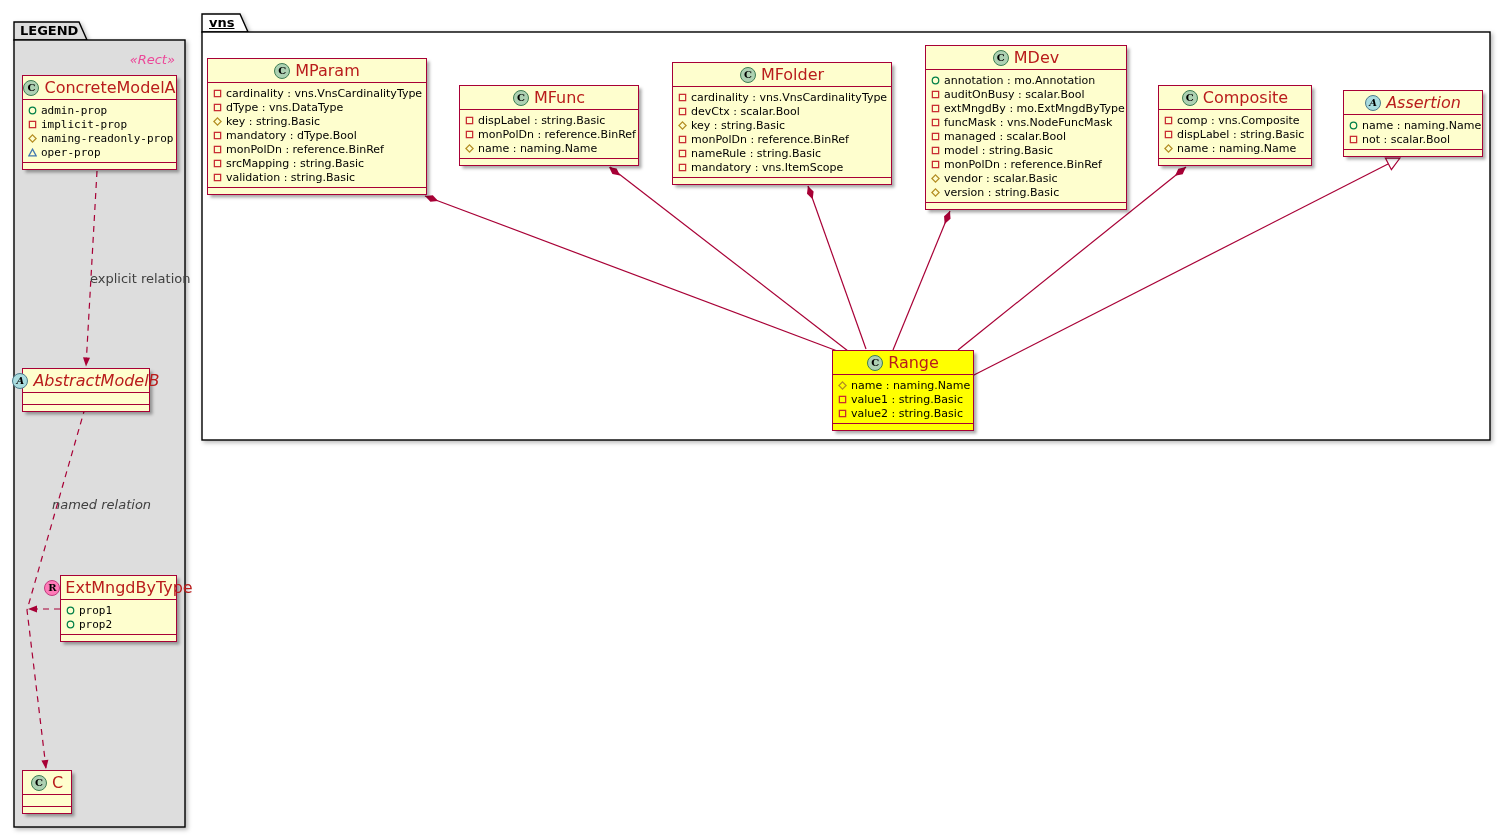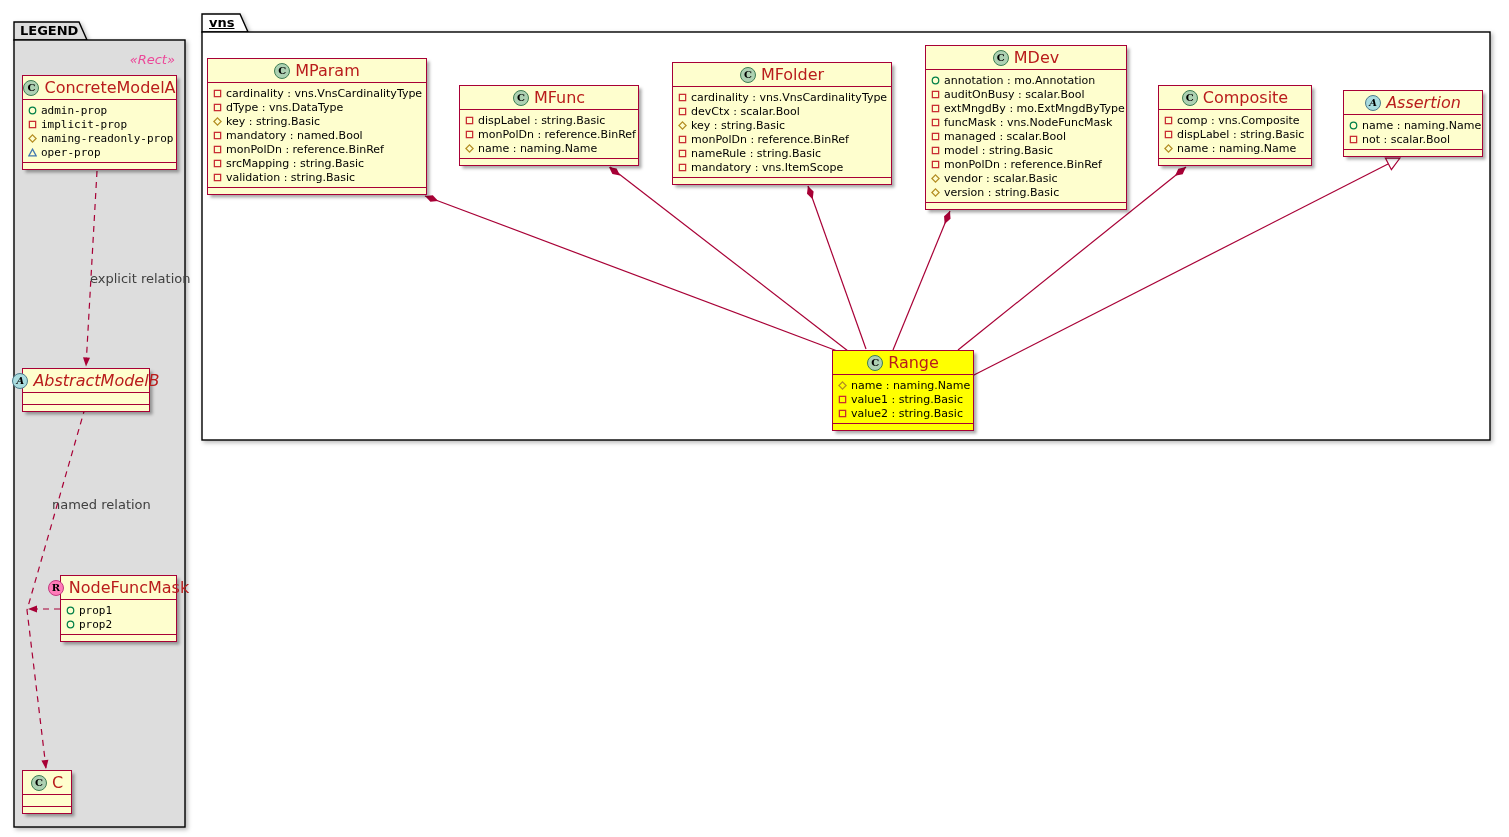--- a/index.html
+++ b/index.html
@@ -90,21 +90,21 @@
     <polygon class="diamond" points="-7,0 0,-3.5 7,0 0,3.5" transform="translate(1180.5,171.4) rotate(141.3)"></polygon>
     <path class="edge" d="M972,376 L1388,164"></path>
     <polygon class="tri" points="1400,158 1391.4,169.7 1385.4,158.1"></polygon>
   </g>
 </svg>
 
 <div class="pkg-title" style="left:20px;top:24px;">LEGEND</div>
 <div class="pkg-title" style="left:209px;top:16px;text-decoration:underline;">vns</div>
 <div class="stereotype" style="left:22px;top:52px;width:153px;">«Rect»</div>
 <div class="edge-label" style="left:90px;top:271px;">explicit relation</div>
-<div class="edge-label" style="left:52px;top:497px;">named relation</div>
+<div class="edge-label" style="left:52px;top:497px;font-style:italic;">named relation</div>
 
 <div class="uml-class legend-class" style="left:22px;top:75px;width:153px;">
   <div class="class-header">
     <span class="cicon c">C</span>
     <span class="cname">ConcreteModelA</span>
   </div>
   <div class="attrs">
       <div class="attr-row">
         <span class="vis-icon vis-public">
           <svg viewBox="0 0 8 8">
@@ -146,21 +146,21 @@
     <span class="cicon a">A</span>
     <span class="cname abstract">AbstractModelB</span>
   </div>
   <div class="attrs"></div>
   <div class="methods"></div>
 </div>
 
 <div class="uml-class legend-class" style="left:60px;top:575px;width:115px;">
   <div class="class-header">
     <span class="cicon r">R</span>
-    <span class="cname">NodeFuncMask</span>
+    <span class="cname">ExtMngdByType</span>
   </div>
   <div class="attrs">
       <div class="attr-row">
         <span class="vis-icon vis-public">
           <svg viewBox="0 0 8 8">
             <circle cx="4" cy="4" r="2.9"></circle>
           </svg>
         </span>
         <span class="attr-text">prop1</span>
       </div>
@@ -214,21 +214,21 @@
           </svg>
         </span>
         <span class="attr-text">key : string.Basic</span>
       </div>
       <div class="attr-row">
         <span class="vis-icon vis-private">
           <svg viewBox="0 0 8 8">
             <rect x="1.2" y="1.2" width="5.6" height="5.6"></rect>
           </svg>
         </span>
-        <span class="attr-text">mandatory : named.Bool</span>
+        <span class="attr-text">mandatory : dType.Bool</span>
       </div>
       <div class="attr-row">
         <span class="vis-icon vis-private">
           <svg viewBox="0 0 8 8">
             <rect x="1.2" y="1.2" width="5.6" height="5.6"></rect>
           </svg>
         </span>
         <span class="attr-text">monPolDn : reference.BinRef</span>
       </div>
       <div class="attr-row">

